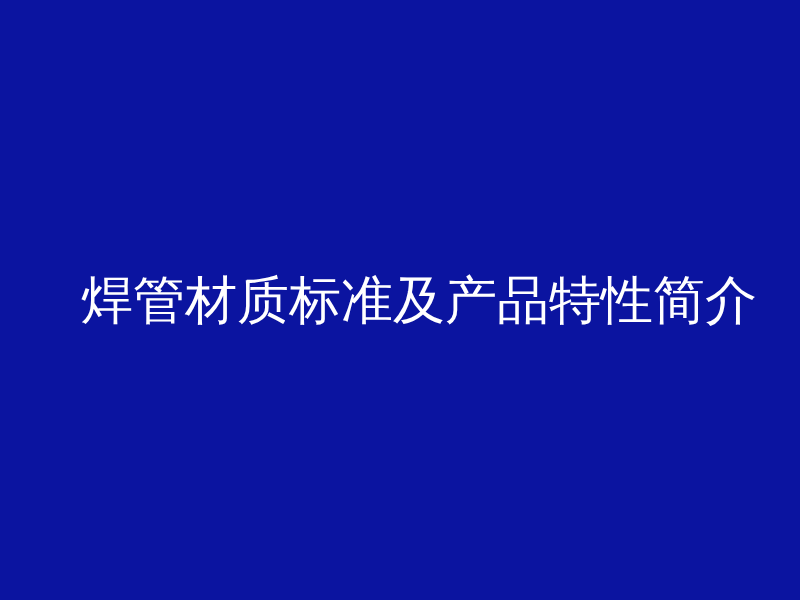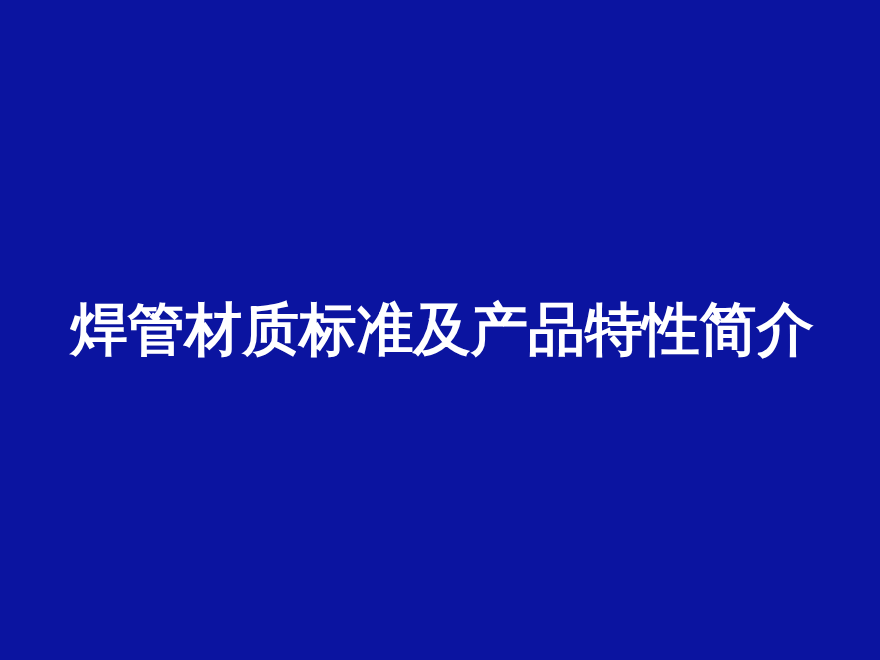--- a/index.html
+++ b/index.html
@@ -29,25 +29,25 @@
     top: 0;
     width: 800px;
     height: 600px;
     display: flex;
     align-items: center;
     justify-content: flex-start;
   }
 
   #slide-title {
     margin: 0;
-    padding: 0 0 0 64px;
+    padding: 0 0 0 81px;
     color: #ffffff;
     font-family: "DejaVu Sans", "Liberation Sans", sans-serif;
     font-size: 52px;
-    font-weight: 700;
+    font-weight: 400;
     line-height: 1.05;
     letter-spacing: 0px;
     white-space: nowrap;
     -webkit-font-smoothing: antialiased;
   }
 </style>
 </head>
 <body>
 
 <div id="slide" style="background: rgb(11, 20, 160);">

